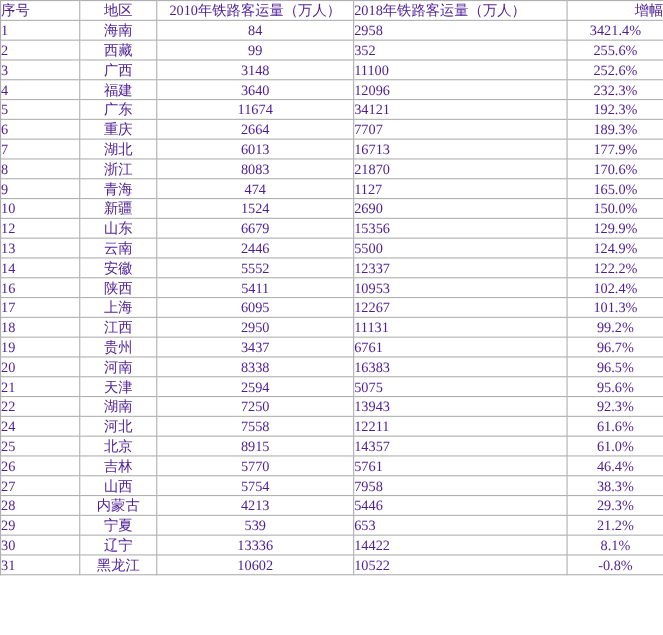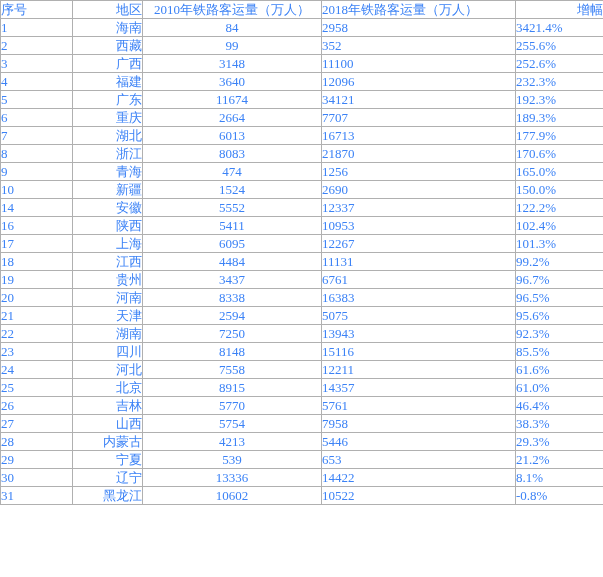--- a/index.html
+++ b/index.html
@@ -6,42 +6,42 @@
     margin: 0;
     padding: 0;
     background: #ffffff;
   }
   .sheet {
     width: 603px;
     height: 577px;
     overflow: hidden;
     font-family: "Liberation Serif", "DejaVu Serif", serif;
     font-size: 13px;
-    color: #3b82f6;
+    color: #4c1d95;
   }
   table.grid {
     border-collapse: collapse;
     table-layout: fixed;
     width: 603px;
   }
   table.grid th, table.grid td {
     border: 1px solid #b0b0b0;
     height: 17px;
     padding: 0;
     line-height: 17px;
     font-weight: normal;
     white-space: nowrap;
     overflow: hidden;
   }
   
   .c0 { text-align: left;  padding-left: 3px; }
-  .c1 { text-align: right; }
+  .c1 { text-align: center; }
   .c2 { text-align: center; }
   .c3 { text-align: left; }
-  .c4 { text-align: left; padding-right: 21px; }
+  .c4 { text-align: center; padding-right: 21px; }
   th.c4 { text-align: right; padding-right: 21px; }
   th.c0 { text-align: left; padding-left: 3px; }
 </style>
 </head>
 <body>
 
 <div class="sheet">
   <table class="grid">
     <colgroup>
       <col style="width:72px">
@@ -113,31 +113,45 @@
           <td class="c0">8</td>
           <td class="c1">浙江</td>
           <td class="c2">8083</td>
           <td class="c3">21870</td>
           <td class="c4">170.6%</td>
         </tr>
         <tr>
           <td class="c0">9</td>
           <td class="c1">青海</td>
           <td class="c2">474</td>
-          <td class="c3">1256</td>
+          <td class="c3">1127</td>
           <td class="c4">165.0%</td>
         </tr>
         <tr>
           <td class="c0">10</td>
           <td class="c1">新疆</td>
           <td class="c2">1524</td>
           <td class="c3">2690</td>
           <td class="c4">150.0%</td>
         </tr>
         <tr>
+          <td class="c0">12</td>
+          <td class="c1">山东</td>
+          <td class="c2">6679</td>
+          <td class="c3">15356</td>
+          <td class="c4">129.9%</td>
+        </tr>
+        <tr>
+          <td class="c0">13</td>
+          <td class="c1">云南</td>
+          <td class="c2">2446</td>
+          <td class="c3">5500</td>
+          <td class="c4">124.9%</td>
+        </tr>
+        <tr>
           <td class="c0">14</td>
           <td class="c1">安徽</td>
           <td class="c2">5552</td>
           <td class="c3">12337</td>
           <td class="c4">122.2%</td>
         </tr>
         <tr>
           <td class="c0">16</td>
           <td class="c1">陕西</td>
           <td class="c2">5411</td>
@@ -147,21 +161,21 @@
         <tr>
           <td class="c0">17</td>
           <td class="c1">上海</td>
           <td class="c2">6095</td>
           <td class="c3">12267</td>
           <td class="c4">101.3%</td>
         </tr>
         <tr>
           <td class="c0">18</td>
           <td class="c1">江西</td>
-          <td class="c2">4484</td>
+          <td class="c2">2950</td>
           <td class="c3">11131</td>
           <td class="c4">99.2%</td>
         </tr>
         <tr>
           <td class="c0">19</td>
           <td class="c1">贵州</td>
           <td class="c2">3437</td>
           <td class="c3">6761</td>
           <td class="c4">96.7%</td>
         </tr>
@@ -180,27 +194,20 @@
           <td class="c4">95.6%</td>
         </tr>
         <tr>
           <td class="c0">22</td>
           <td class="c1">湖南</td>
           <td class="c2">7250</td>
           <td class="c3">13943</td>
           <td class="c4">92.3%</td>
         </tr>
         <tr>
-          <td class="c0">23</td>
-          <td class="c1">四川</td>
-          <td class="c2">8148</td>
-          <td class="c3">15116</td>
-          <td class="c4">85.5%</td>
-        </tr>
-        <tr>
           <td class="c0">24</td>
           <td class="c1">河北</td>
           <td class="c2">7558</td>
           <td class="c3">12211</td>
           <td class="c4">61.6%</td>
         </tr>
         <tr>
           <td class="c0">25</td>
           <td class="c1">北京</td>
           <td class="c2">8915</td>

